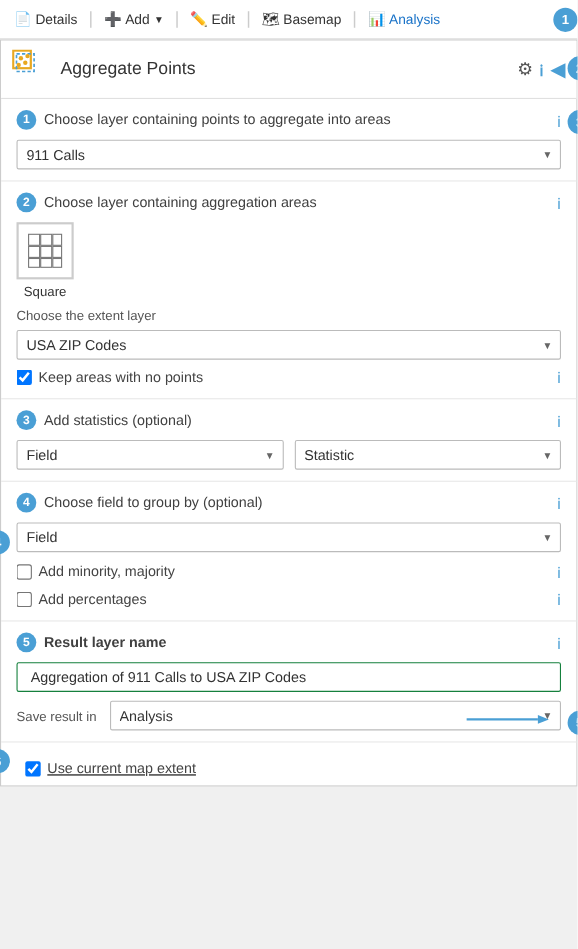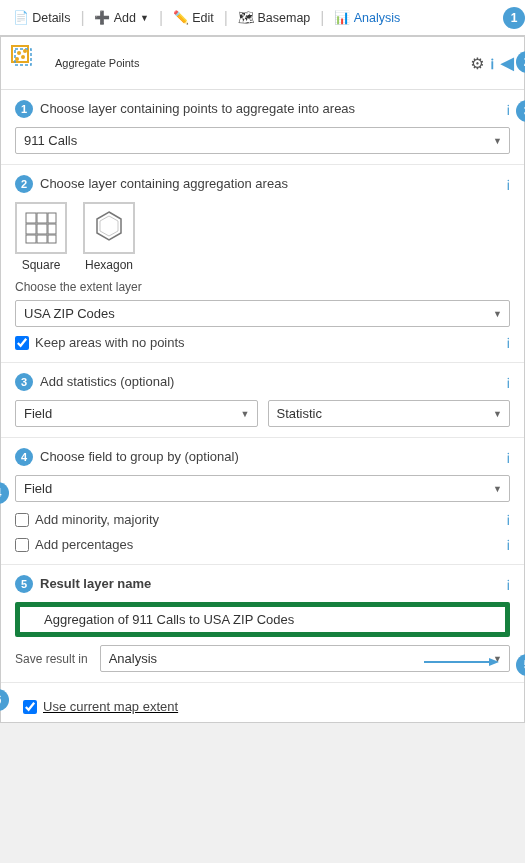--- a/index.html
+++ b/index.html
@@ -87,21 +87,21 @@
       border-bottom: 1px solid #e0e0e0;
       background: #fff;
       gap: 8px;
     }
     .panel-header-icon {
       width: 36px;
       height: 36px;
       flex-shrink: 0;
     }
     .panel-header-title {
-      font-size: 11px;
+      font-size: 16px;
       font-weight: normal;
       color: #333;
       flex: 1;
     }
     .panel-header-actions {
       display: flex;
       align-items: center;
       gap: 6px;
     }
     .gear-icon, .info-icon, .back-icon {
@@ -223,22 +223,22 @@
       display: flex;
       gap: 10px;
     }
     .two-col .select-wrapper {
       flex: 1;
     }
 
     
     .text-input {
       width: 100%;
-      padding: 5px 24px;
-      border: 5px solid #15803d;
+      padding: 5px 12px;
+      border: 1px solid #15803d;
       border-radius: 2px;
       font-size: 13px;
       color: #333;
       margin-bottom: 8px;
     }
     .save-result-row {
       display: flex;
       align-items: center;
       gap: 12px;
     }
@@ -354,29 +354,20 @@
               <rect x="14" y="14" width="10" height="10" fill="none" stroke="#777" stroke-width="1"></rect>
               <rect x="25" y="14" width="8" height="10" fill="none" stroke="#777" stroke-width="1"></rect>
               <rect x="3" y="25" width="10" height="8" fill="none" stroke="#777" stroke-width="1"></rect>
               <rect x="14" y="25" width="10" height="8" fill="none" stroke="#777" stroke-width="1"></rect>
               <rect x="25" y="25" width="8" height="8" fill="none" stroke="#777" stroke-width="1"></rect>
             </svg>
           </div>
           <span class="shape-label">Square</span>
         </div>
 
-        <div class="shape-option">
-          <div class="shape-box">
-            <svg width="36" height="36" viewBox="0 0 36 36">
-              <polygon points="18,2 30,9 30,23 18,30 6,23 6,9" fill="none" stroke="#777" stroke-width="1.5"></polygon>
-              <polygon points="18,6 27,11 27,21 18,26 9,21 9,11" fill="none" stroke="#bbb" stroke-width="0.8"></polygon>
-            </svg>
-          </div>
-          <span class="shape-label">Hexagon</span>
-        </div>
       </div>
 
       <div class="sublabel">Choose the extent layer</div>
       <div class="select-wrapper" style="margin-bottom:6px;">
         <select>
           <option>USA ZIP Codes</option>
         </select>
       </div>
       <div class="checkbox-row">
         <input type="checkbox" checked="" style="">

